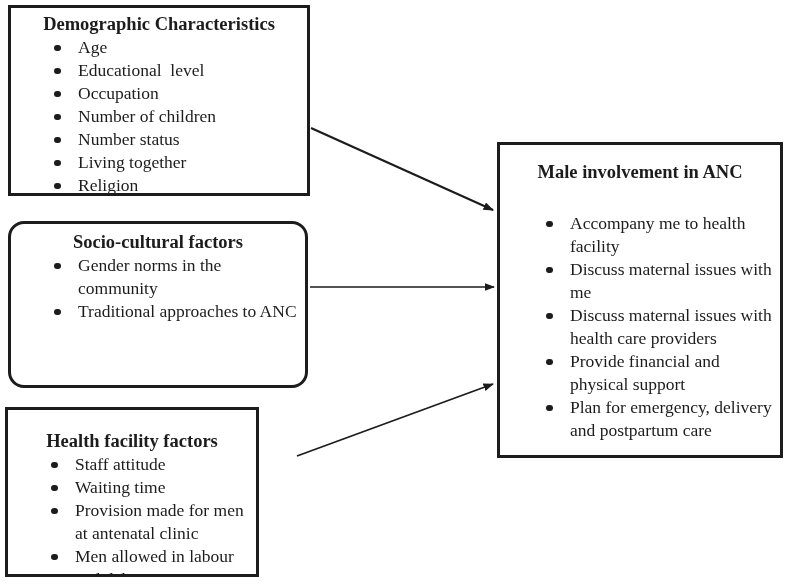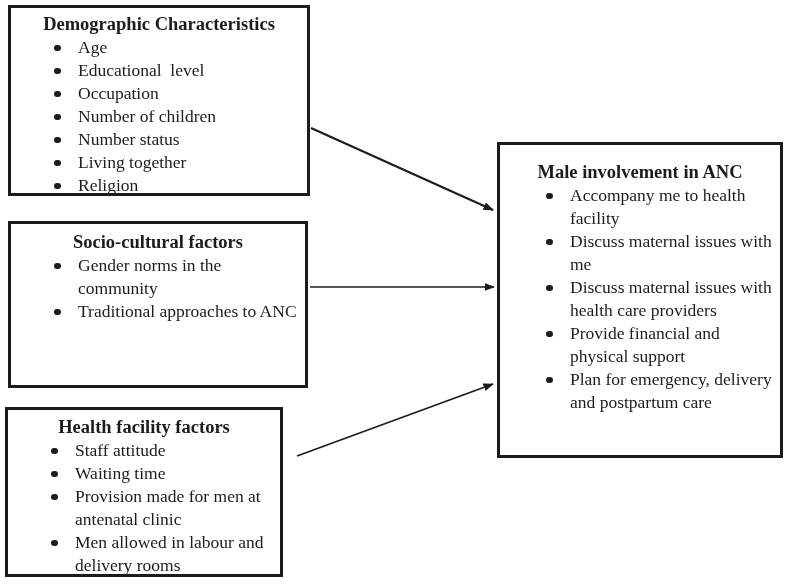--- a/index.html
+++ b/index.html
@@ -23,22 +23,22 @@
     pointer-events: none;
   }
   .box {
     position: absolute;
     box-sizing: border-box;
     border: 3px solid #1c1c1c;
     background: #ffffff;
     overflow: hidden;
   }
   .box-demographic { left: 8px;   top: 5px;   width: 302px; height: 191px; padding-top: 4px; }
-  .box-socio       { left: 8px;   top: 221px; width: 300px; height: 167px; padding-top: 6px; }
-  .box-health      { left: 5px;   top: 407px; width: 278px; height: 170px; padding-top: 5px; }
+  .box-socio       { left: 8px;   top: 221px; width: 300px; height: 167px; padding-top: 6px; border-radius: 16px; }
+  .box-health      { left: 5px;   top: 407px; width: 254px; height: 170px; padding-top: 19px; }
   .box-anc         { left: 497px; top: 142px; width: 286px; height: 316px; padding-top: 15px; }
 
   .box-title {
     font-weight: bold;
     font-size: 18.5px;
     line-height: 24px;
     text-align: center;
     white-space: pre-wrap;
   }
   ul.bullets {
@@ -55,21 +55,21 @@
   ul.bullets li::before {
     content: "";
     position: absolute;
     left: -24px;
     top: 8.5px;
     width: 6.5px;
     height: 6.5px;
     border-radius: 50%;
     background: #1c1c1c;
   }
-  .box-anc ul.bullets { padding-left: 70px; }
+  .box-anc ul.bullets { padding-left: 70px; margin-top: 28px; }
 </style>
 </head>
 <body>
 
 <div class="canvas">
 
   <svg class="arrows" width="787" height="585" viewBox="0 0 787 585">
     <defs>
       <marker id="ah" markerWidth="11" markerHeight="9" refX="9.5" refY="4" orient="auto" markerUnits="userSpaceOnUse">
         <path d="M0,0 L10.5,4 L0,8 Z" fill="#1c1c1c"></path>

